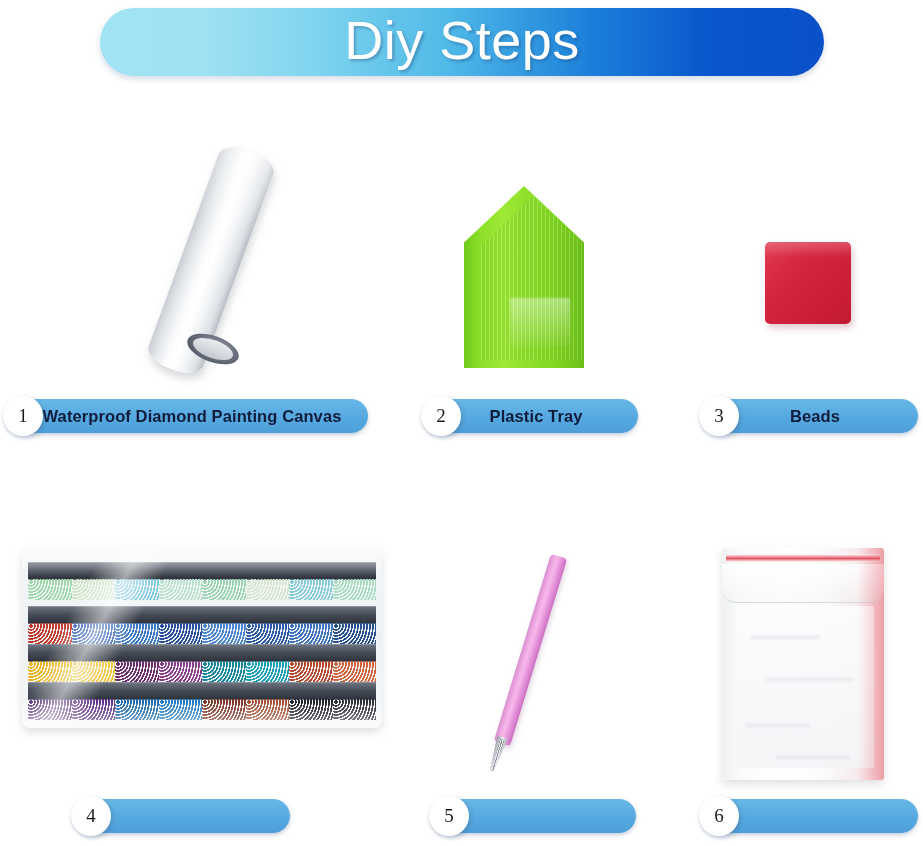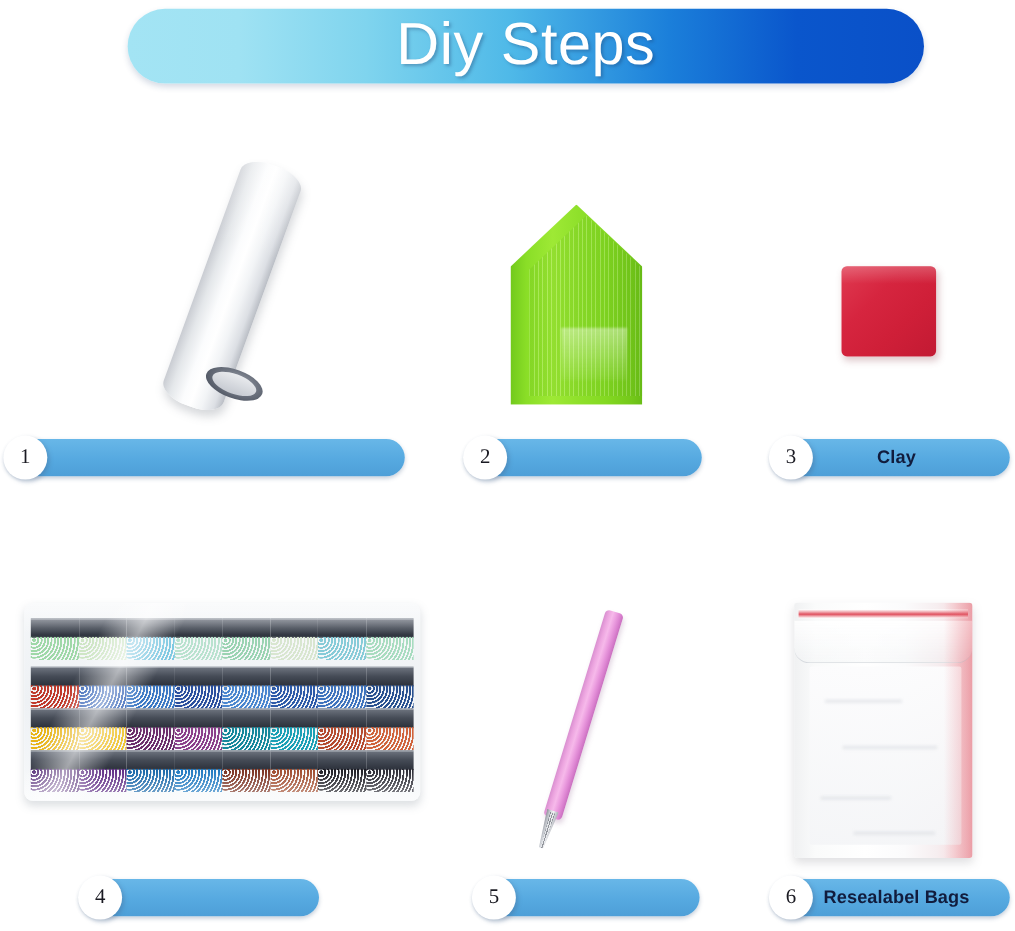--- a/index.html
+++ b/index.html
@@ -12,21 +12,21 @@
     height: 846px;
     position: relative;
     overflow: hidden;
     font-family: "Liberation Sans", sans-serif;
     -webkit-font-smoothing: antialiased;
   }
 
   
   .header-banner {
     position: absolute;
-    left: 116px;
+    left: 100px;
     top: 8px;
     width: 724px;
     height: 68px;
     border-radius: 34px;
     background: linear-gradient(to right,
         #a3e4f4 0%,
         #9fe2f3 14%,
         #7fd4ee 30%,
         #4fb9e8 48%,
         #1b7fda 68%,
@@ -368,42 +368,44 @@
 <div class="item canvas-roll">
   <div class="roll-body">
     <div class="roll-shade"></div>
   </div>
   <div class="roll-hole"></div>
   <div class="roll-hole-inner"></div>
 </div>
 
 <div class="label-pill" style="left:4px; top:399px; width:364px;">
   <div class="num-circle">1</div>
+  <div class="label-text">Waterproof Diamond Painting Canvas</div>
 </div>
 
 <div class="item tray-wrap">
   <div class="tray">
     <div class="tray-inner"></div>
     <div class="tray-gloss"></div>
   </div>
 </div>
 
 <div class="label-pill" style="left:422px; top:399px; width:216px;">
   <div class="num-circle">2</div>
+  <div class="label-text">Plastic Tray</div>
 </div>
 
 <div class="item clay-wrap">
   <div class="clay">
     <div class="clay-top"></div>
   </div>
 </div>
 
 <div class="label-pill" style="left:700px; top:399px; width:218px;">
   <div class="num-circle">3</div>
-  <div class="label-text">Clay</div>
+  <div class="label-text">Beads</div>
 </div>
 
 <div class="item beads-wrap">
   <div class="beads-bag">
     <div class="bead-row" id="bead-row-0" style="top:14px;">
         <div class="bead-cell">
           <div class="bead-foil"></div>
           <div class="bead-fill" style="background: repeating-radial-gradient(circle at 3px 3px, rgb(159, 216, 168) 0px, rgb(159, 216, 168) 1.6px, rgba(255, 255, 255, 0.3) 1.8px, rgba(255, 255, 255, 0.3) 3px);"></div>
         </div>
         <div class="bead-cell">
@@ -564,14 +566,13 @@
       <div class="zip-crease" style="left:30px; top:72px; width:86px; height:3px;"></div>
       <div class="zip-crease" style="left:10px; top:118px; width:64px; height:3px;"></div>
       <div class="zip-crease" style="left:40px; top:150px; width:74px; height:3px;"></div>
     </div>
     <div class="zip-red-edge"></div>
   </div>
 </div>
 
 <div class="label-pill" style="left:700px; top:799px; width:218px;">
   <div class="num-circle">6</div>
-  <div class="label-text">Resealabel Bags</div>
 </div>
 
 </body></html>

